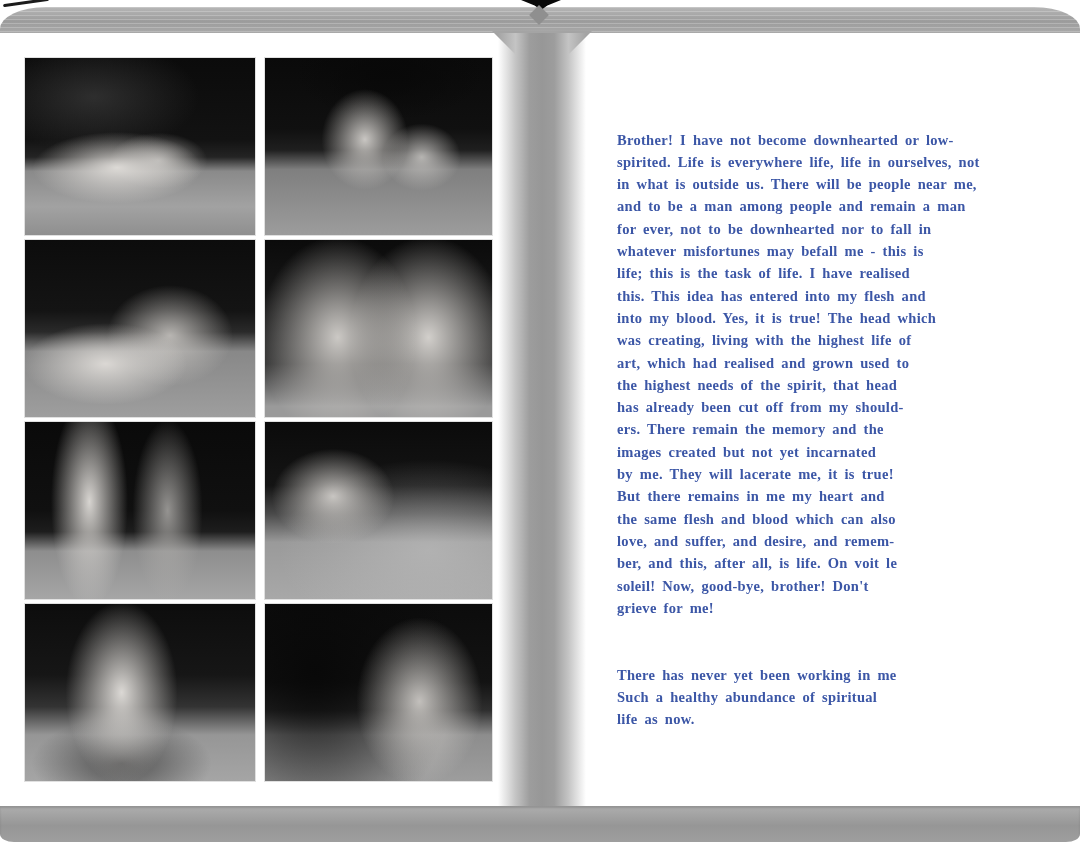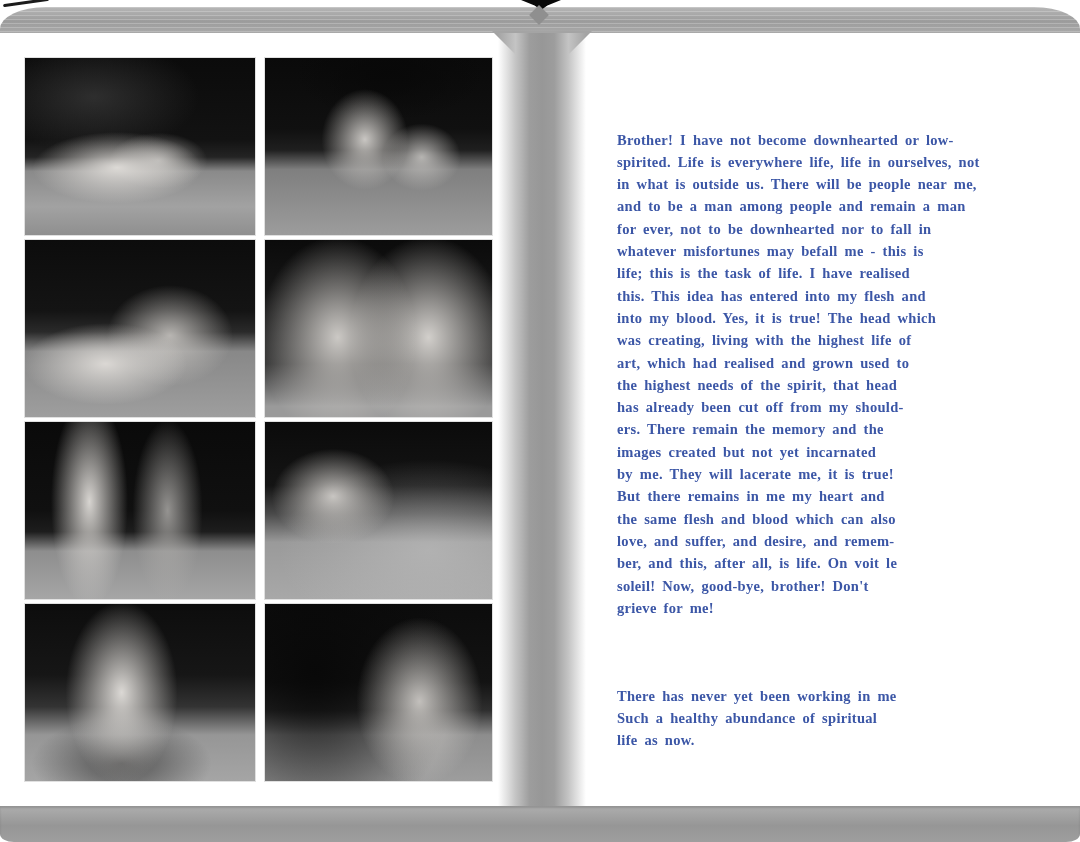--- a/index.html
+++ b/index.html
@@ -86,21 +86,21 @@
     radial-gradient(90px 120px at 68% 55%,rgba(212,209,205,.9),rgba(212,209,205,0) 70%),
     radial-gradient(170px 210px at 22% 38%,rgba(8,8,8,.95),rgba(8,8,8,0) 82%),
     linear-gradient(180deg,#0c0c0c,#131313 44%,#2e2e2e 60%,#8d8d8d 74%,#9d9d9d 100%);}
   
   .handwriting{
     position:absolute;left:31px;top:51px;width:445px;
     color:var(--ink,#3b56a6);
     font-size:14.5px;line-height:22.3px;font-weight:bold;
     letter-spacing:.3px;word-spacing:3px;white-space:pre;
   }
-  .handwriting .para + .para{margin-top:21px;}
+  .handwriting .para + .para{}
 </style>
 </head>
 <body>
 
 <div class="book">
 
   <div class="top-band"></div>
   <div class="top-corner-arc"></div>
   <div class="spine-top-notch"></div>
   <div class="gutter-v"></div>

